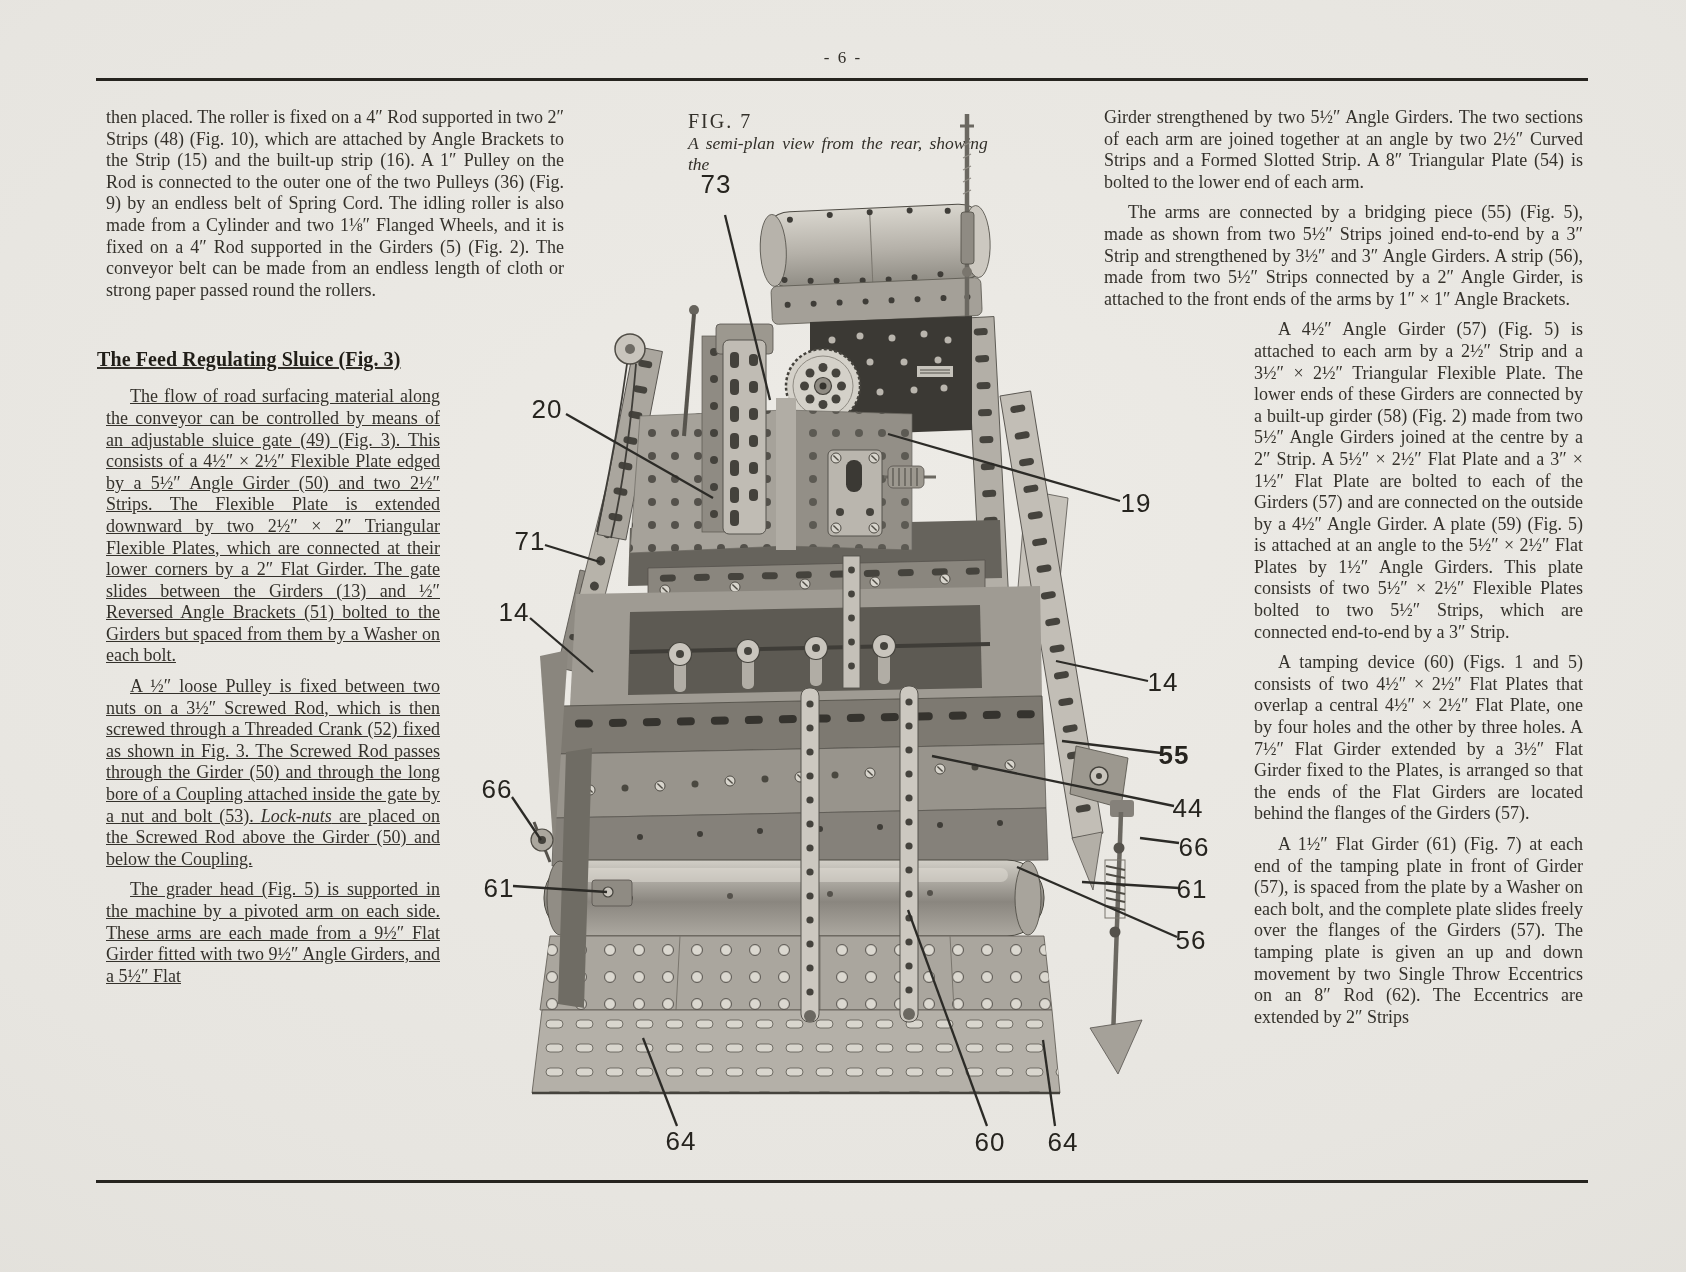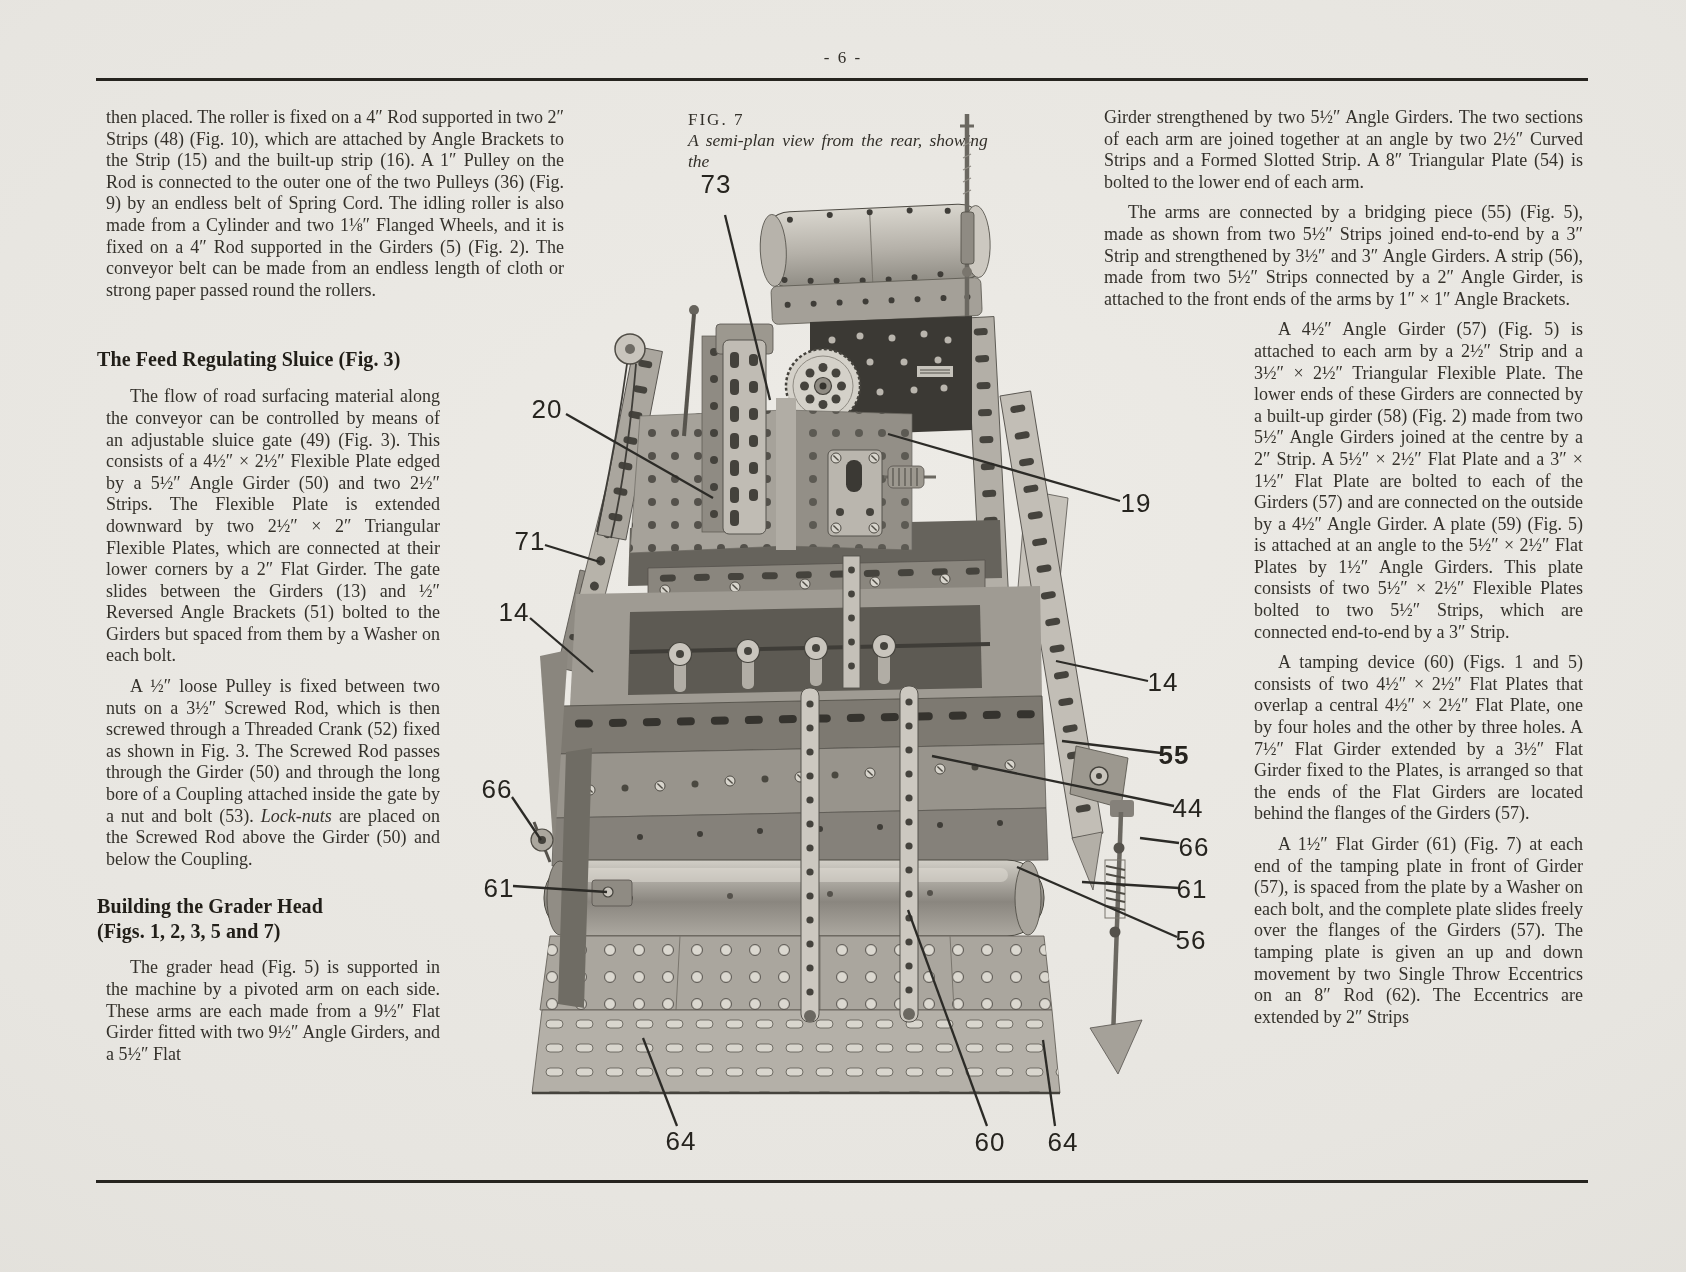--- a/index.html
+++ b/index.html
@@ -10,29 +10,29 @@
         color:#2e2b26;}
   .page-number{position:absolute;left:0;top:48px;width:1686px;text-align:center;
         font-size:17px;letter-spacing:2px;color:#33302a;}
   .rule{position:absolute;left:96px;width:1492px;height:3px;background:#26241f;}
   .rule-top{top:78px;}
   .rule-bottom{top:1180px;}
   .col{position:absolute;text-align:justify;font-size:18px;line-height:21.6px;color:#34312b;}
   .col p{margin:9px;}
   .col-left{left:97px;top:98px;width:476px;}
   .col-right{left:1095px;top:98px;width:497px;}
-  .narrow{width:352px;}
+  .narrow{width:352px;text-decoration:underline;}
   h2{font-size:20px;line-height:25px;margin:0;color:#211e18;letter-spacing:.1px;}
   .h2-one{margin-top:46px;margin-bottom:14px;}
   .h2-two{margin-top:24px;margin-bottom:13px;}
   .ind{text-indent:24px;}
   .intrude{float:left;width:150px;height:740px;margin-top:68px;}
   em{font-style:italic;}
   .fig-caption{position:absolute;left:688px;top:110px;width:308px;}
-  .fig-label{font-size:17px;letter-spacing:2px;color:#33302a;}
+  .fig-label{font-size:20px;letter-spacing:2px;color:#33302a;}
   .fig-cap-line{font-style:italic;font-size:17.5px;line-height:21px;color:#33302a;word-spacing:3px;}
   .machine-svg{position:absolute;left:480px;top:100px;width:680px;height:1020px;}
   .leader-svg{position:absolute;left:0;top:0;width:1686px;height:1272px;pointer-events:none;}
   .callout{position:absolute;transform:translate(-50%,-50%);font-family:"Liberation Sans",sans-serif;
         font-size:26px;color:#26241f;letter-spacing:1px;white-space:nowrap;}
 </style>
 </head>
 <body>
 
 <div class="page">
@@ -40,21 +40,20 @@
   <div class="page-number">- 6 -</div>
   <div class="rule rule-top"></div>
   <div class="rule rule-bottom"></div>
 
   <div class="col col-left">
     <p>then placed. The roller is fixed on a 4″ Rod supported in two 2″ Strips (48) (Fig. 10), which are attached by Angle Brackets to the Strip (15) and the built-up strip (16). A 1″ Pulley on the Rod is connected to the outer one of the two Pulleys (36) (Fig. 9) by an endless belt of Spring Cord. The idling roller is also made from a Cylinder and two 1⅛″ Flanged Wheels, and it is fixed on a 4″ Rod supported in the Girders (5) (Fig. 2). The conveyor belt can be made from an endless length of cloth or strong paper passed round the rollers.</p>
     <div class="narrow">
       <h2 class="h2-one">The Feed Regulating Sluice (Fig. 3)</h2>
       <p class="ind">The flow of road surfacing material along the conveyor can be controlled by means of an adjustable sluice gate (49) (Fig. 3). This consists of a 4½″ × 2½″ Flexible Plate edged by a 5½″ Angle Girder (50) and two 2½″ Strips. The Flexible Plate is extended downward by two 2½″ × 2″ Triangular Flexible Plates, which are connected at their lower corners by a 2″ Flat Girder. The gate slides between the Girders (13) and ½″ Reversed Angle Brackets (51) bolted to the Girders but spaced from them by a Washer on each bolt.</p>
       <p class="ind"><span>A ½″ loose Pulley is fixed between two nuts on a 3½″ Screwed Rod, which is then screwed through a Threaded Crank (52) fixed as shown in Fig. 3. The Screwed Rod passes through the Girder (50) and through the long bore of a Coupling attached inside the gate by a nut and bolt (53). </span><em>Lock-nuts</em><span> are placed on the Screwed Rod above the Girder (50) and below the Coupling.</span></p>
-      <h2 class="h2-two"><span>Building the Grader Head</span><br><span>(Figs. 1, 2, 3, 5 and 7)</span></h2>
       <p class="ind">The grader head (Fig. 5) is supported in the machine by a pivoted arm on each side. These arms are each made from a 9½″ Flat Girder fitted with two 9½″ Angle Girders, and a 5½″ Flat</p>
     </div>
   </div>
 
   <div class="col col-right">
     <p>Girder strengthened by two 5½″ Angle Girders. The two sections of each arm are joined together at an angle by two 2½″ Curved Strips and a Formed Slotted Strip. A 8″ Triangular Plate (54) is bolted to the lower end of each arm.</p>
     <p class="ind">The arms are connected by a bridging piece (55) (Fig. 5), made as shown from two 5½″ Strips joined end-to-end by a 3″ Strip and strengthened by 3½″ and 3″ Angle Girders. A strip (56), made from two 5½″ Strips connected by a 2″ Angle Girder, is attached to the front ends of the arms by 1″ × 1″ Angle Brackets.</p>
     <p class="ind"><span class="intrude"></span><span>A 4½″ Angle Girder (57) (Fig. 5) is attached to each arm by a 2½″ Strip and a 3½″ × 2½″ Triangular Flexible Plate. The lower ends of these Girders are connected by a built-up girder (58) (Fig. 2) made from two 5½″ Angle Girders joined at the centre by a 2″ Strip. A 5½″ × 2½″ Flat Plate and a 3″ × 1½″ Flat Plate are bolted to each of the Girders (57) and are connected on the outside by a 4½″ Angle Girder. A plate (59) (Fig. 5) is attached at an angle to the 5½″ × 2½″ Flat Plates by 1½″ Angle Girders. This plate consists of two 5½″ × 2½″ Flexible Plates bolted to two 5½″ Strips, which are connected end-to-end by a 3″ Strip.</span></p>
     <p class="ind">A tamping device (60) (Figs. 1 and 5) consists of two 4½″ × 2½″ Flat Plates that overlap a central 4½″ × 2½″ Flat Plate, one by four holes and the other by three holes. A 7½″ Flat Girder extended by a 3½″ Flat Girder fixed to the Plates, is arranged so that the ends of the Flat Girders are located behind the flanges of the Girders (57).</p>
     <p class="ind">A 1½″ Flat Girder (61) (Fig. 7) at each end of the tamping plate in front of Girder (57), is spaced from the plate by a Washer on each bolt, and the complete plate slides freely over the flanges of the Girders (57). The tamping plate is given an up and down movement by two Single Throw Eccentrics on an 8″ Rod (62). The Eccentrics are extended by 2″ Strips</p>

